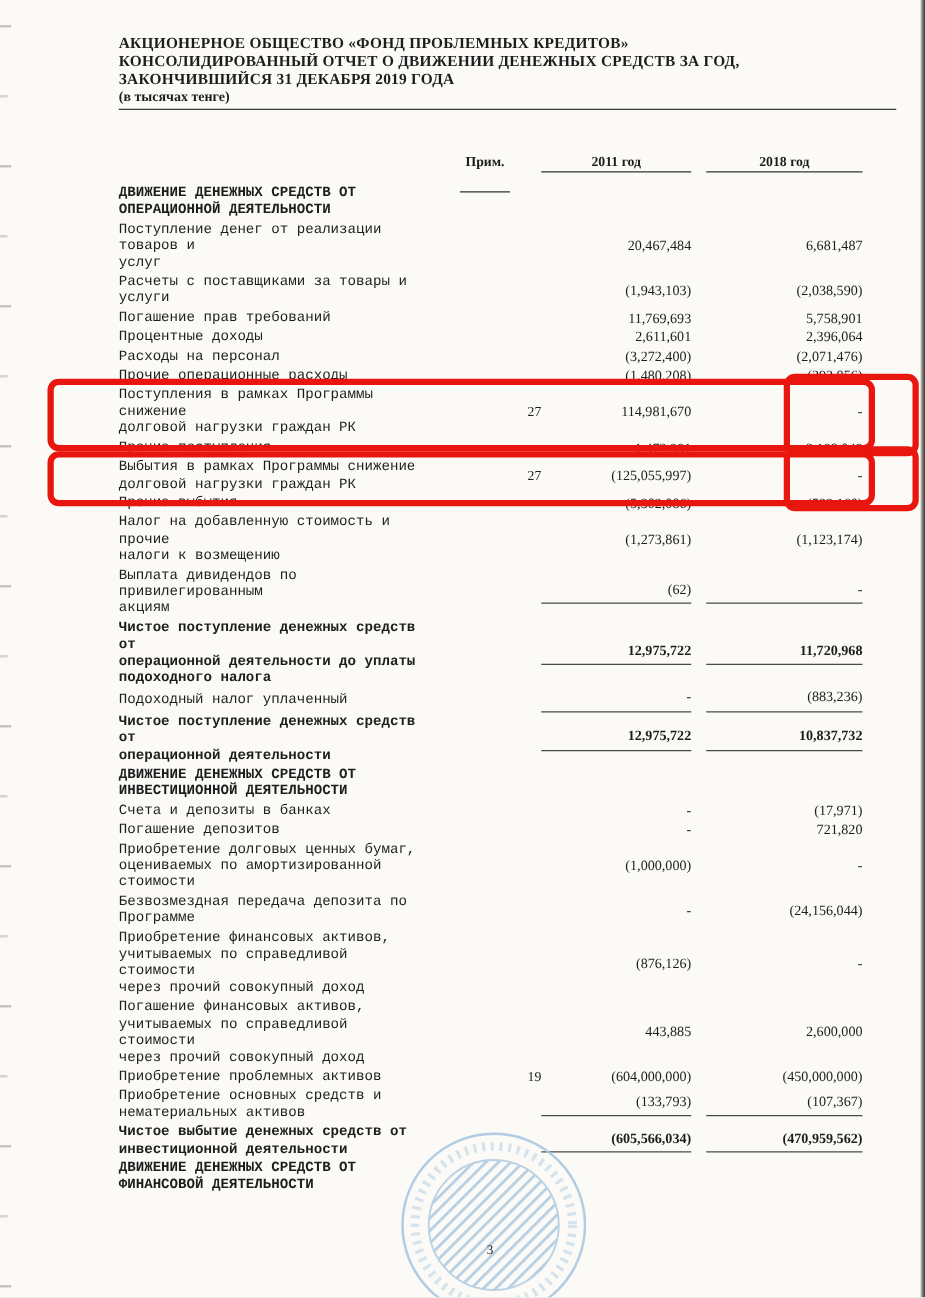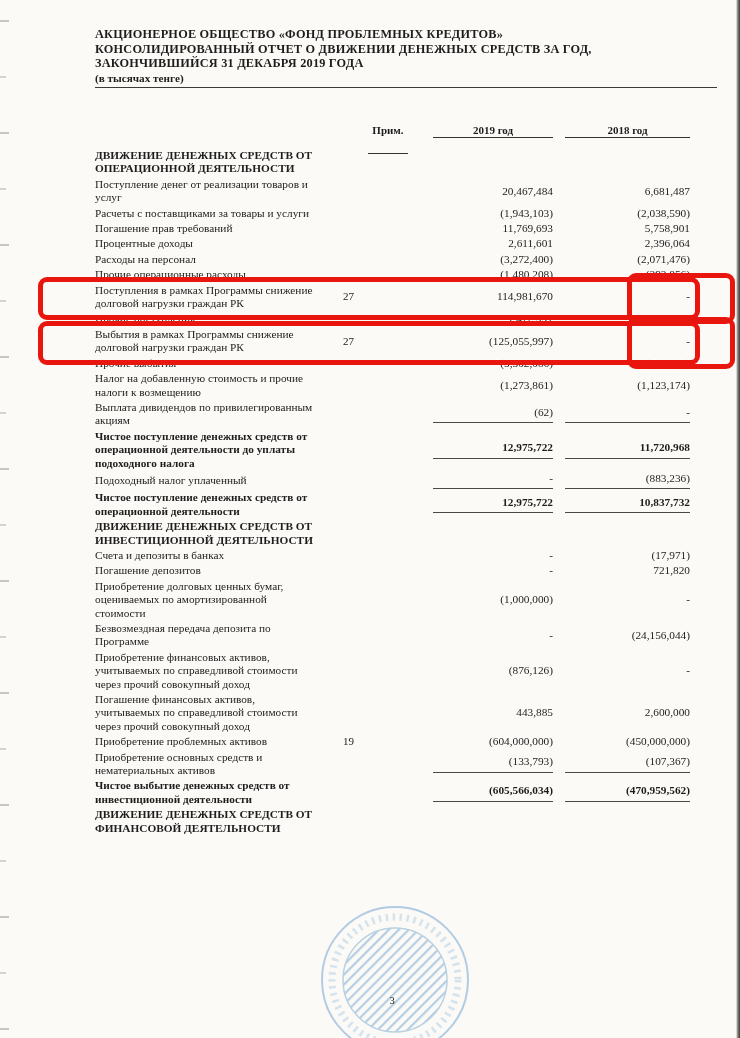--- a/index.html
+++ b/index.html
@@ -33,24 +33,24 @@
   .col-note { text-align:center; }
   .col-note span { border-bottom:1.3px solid #333; padding:0 4px 17px; }
   .col-year { text-align:center; border-bottom:1.3px solid #333; padding-bottom:1px; }
   
   .table { position:absolute; top:148px; left:95px; width:595px; font-size:11.3px; line-height:13.4px; }
   .row {
     display:grid; grid-template-columns:248px 90px 120px 12px 125px;
     align-items:center; padding:1px 0; position:relative;
   }
   .row.hl { z-index:5; }
-  .cell.lbl { white-space:pre-line; padding-right:4px; }
+  .cell.lbl { white-space:pre-line; padding-right:4px;font-family:Liberation Mono, monospace; }
   .row.section .cell.lbl { font-weight:bold; }
   .row.total { font-weight:bold; }
-  .cell.note { text-align:left; font-size:11px; }
+  .cell.note { text-align:right; font-size:11px; }
   .cell.val { text-align:right; }
   .row.rule-b .cell.val { border-bottom:1.2px solid #4a4a4a; padding-bottom:3px; }
   
   .hl-main, .hl-ext {
     position:absolute; border:5.5px solid var(--hl-color,#e8160e);
     border-radius:9px; pointer-events:none;
   }
   .hl-main { left:-57px; right:-10px; top:-6px; bottom:-9px; }
   .hl-ext  { right:-45px; width:98px; top:-10px; bottom:-13px; }
   
@@ -89,21 +89,21 @@
     <div class="doc-title">АКЦИОНЕРНОЕ ОБЩЕСТВО «ФОНД ПРОБЛЕМНЫХ КРЕДИТОВ»
 КОНСОЛИДИРОВАННЫЙ ОТЧЕТ О ДВИЖЕНИИ ДЕНЕЖНЫХ СРЕДСТВ ЗА ГОД,
 ЗАКОНЧИВШИЙСЯ 31 ДЕКАБРЯ 2019 ГОДА</div>
     <div class="doc-units">(в тысячах тенге)</div>
     <div class="header-rule"></div>
   </div>
 
   <div class="col-headers">
     <div></div>
     <div class="col-note"><span>Прим.</span></div>
-    <div class="col-year">2019 год</div>
+    <div class="col-year">2011 год</div>
     <div></div>
     <div class="col-year">2018 год</div>
   </div>
 
   <div class="table" id="table">
       <div class="row section">
         <div class="cell lbl">ДВИЖЕНИЕ ДЕНЕЖНЫХ СРЕДСТВ ОТ
 ОПЕРАЦИОННОЙ ДЕЯТЕЛЬНОСТИ</div>
         <div class="cell note"></div>
         <div class="cell val"></div>

